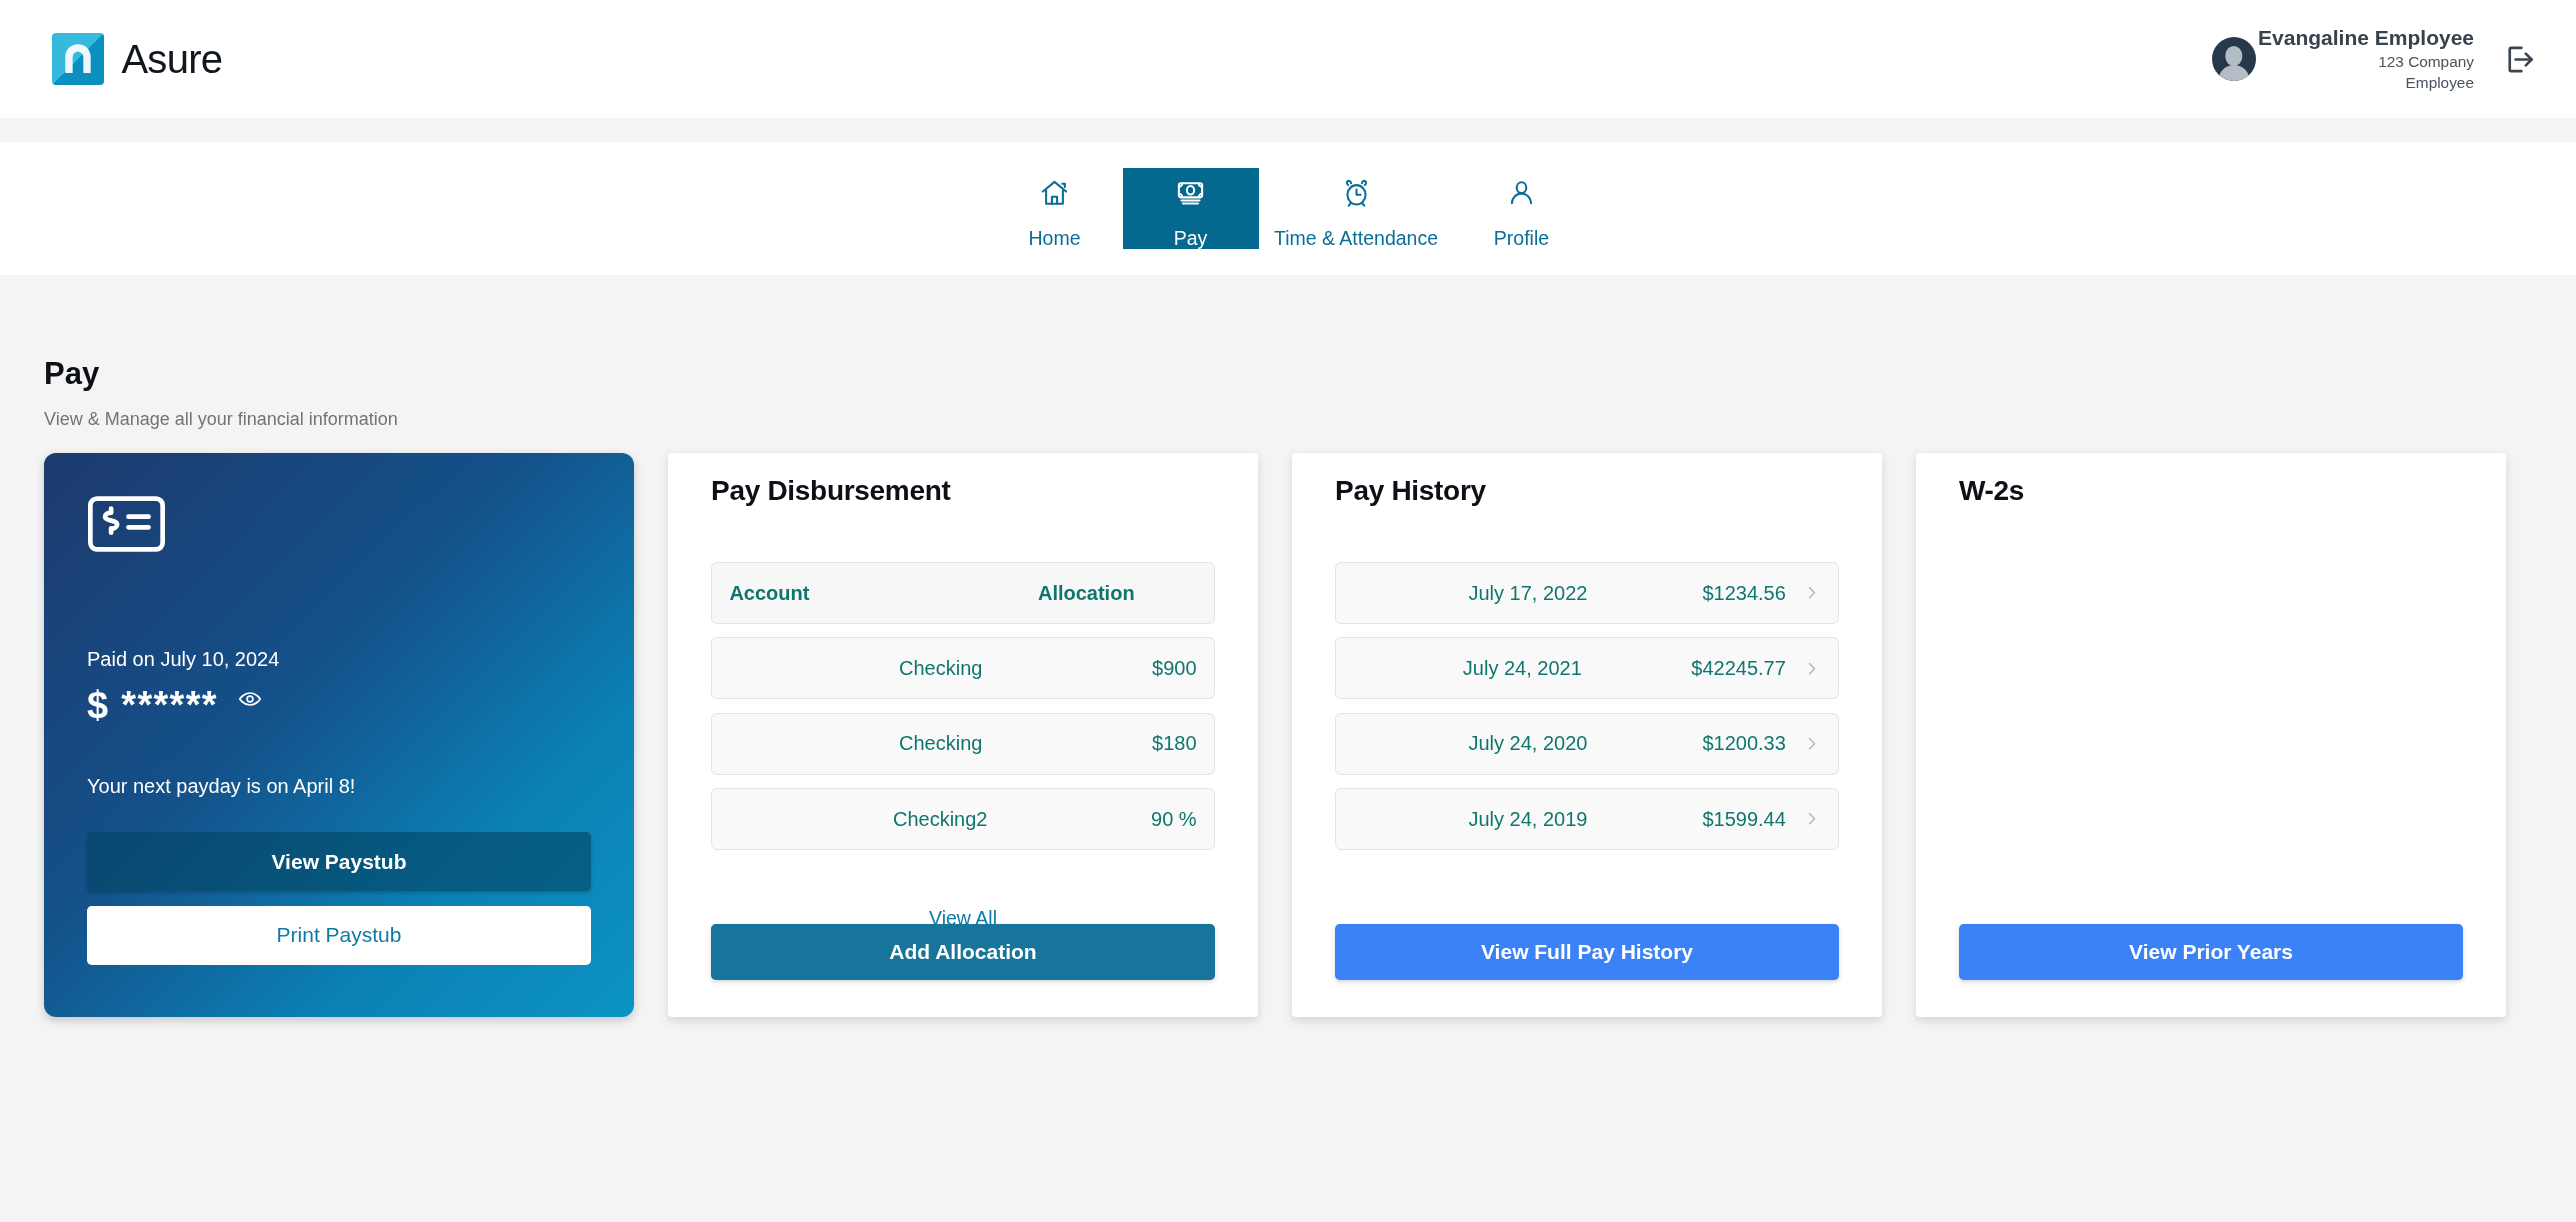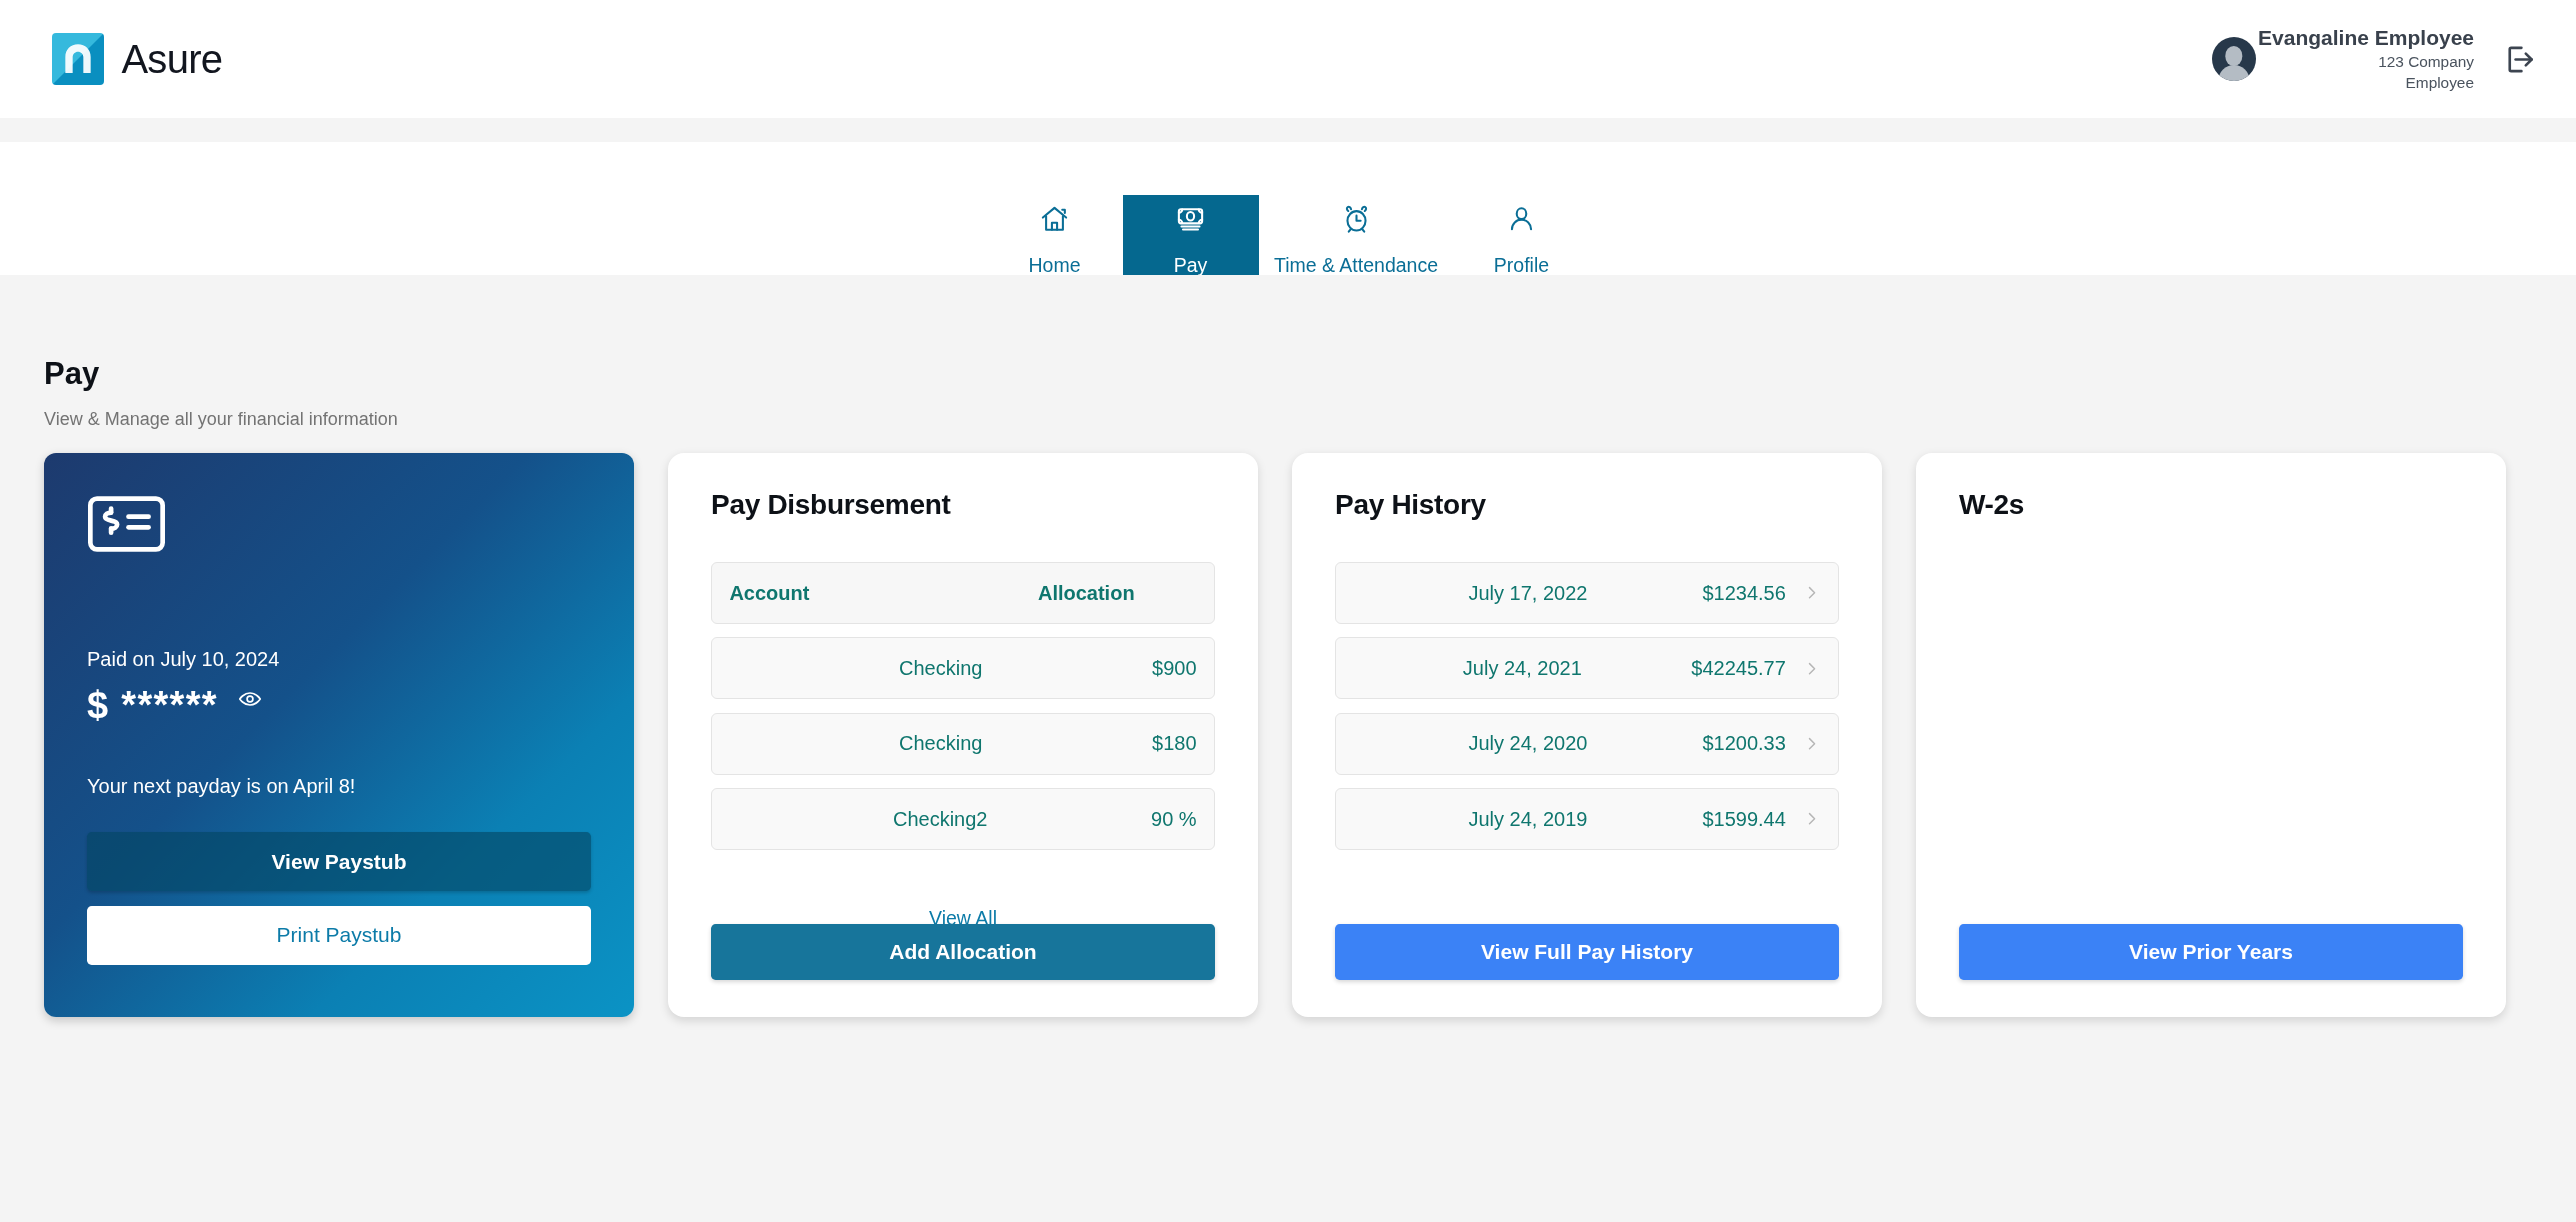--- a/index.html
+++ b/index.html
@@ -51,21 +51,21 @@
     position: absolute; left: 0; top: 118px; width: 2576px; height: 24px;
     background: #f4f4f4;
   }
 
   
   .navbar {
     position: absolute; left: 0; top: 142px; width: 2576px; height: 133px;
     background: #ffffff;
     display: flex; justify-content: center; align-items: stretch;
   }
-  .nav-inner { display: flex; align-items: flex-end; }
+  .nav-inner { display: flex; align-items: center; }
   .nav-item {
     width: 136px; display: flex; flex-direction: column;
     align-items: center; justify-content: center; gap: 10.7px;
     color: #0a6e96; cursor: pointer; text-decoration: none;
   }
   .nav-item.wide { width: 195px; }
   .nav-item.active { background: #05688f; color: #ffffff; }
   .nav-icon { height: 50px; display: flex; align-items: center; justify-content: center; }
   .nav-label { font-size: 19.5px; line-height: 1; white-space: nowrap; }
 
@@ -97,23 +97,23 @@
     box-shadow: 0 2px 3.4px rgba(0,0,0,.18);
   }
   .btn-print-paystub {
     display: flex; align-items: center; justify-content: center;
     margin-top: 14.8px; height: 59px; border-radius: 4.7px; background: #ffffff;
     color: #0c7ba8; font-size: 21px; cursor: pointer;
   }
 
   
   .card-white {
-    width: 590px; height: 564px; border-radius: 16px; background: #ffffff;
+    width: 590px; height: 564px; border-radius: 4px; background: #ffffff;
     box-shadow: 0 3.4px 9.4px rgba(0,0,0,.13);
-    position: relative; padding: 36px 43px;
+    position: relative; padding: 22px 43px;
   }
   .card-title { font-size: 28px; font-weight: 700; color: #0d1117; letter-spacing: -0.3px; }
 
   .rows { position: absolute; left: 43px; right: 43px; top: 109px; }
   .row {
     height: 62px; border: 0.7px solid #e4e4e4; border-radius: 6px; background: #f9f9f9;
     display: flex; align-items: center; padding: 0 17.4px; margin-bottom: 13.4px;
     font-size: 20px; color: #0f766e;
   }
   .row.header-row { background: #f7f7f7; font-weight: 700; }

